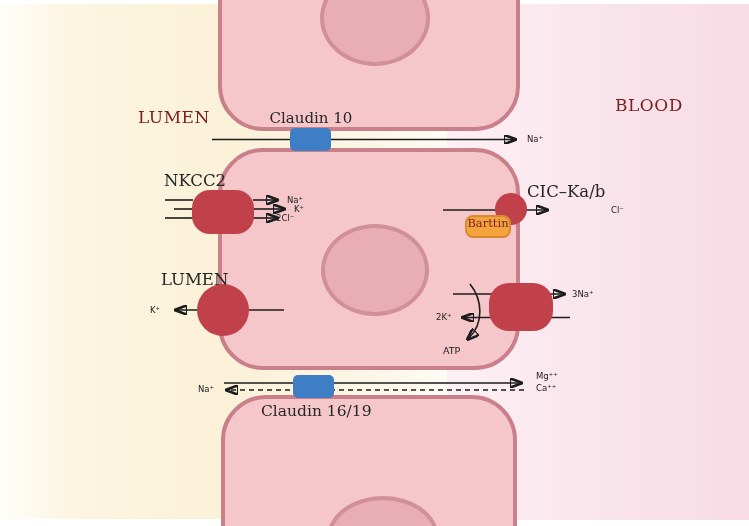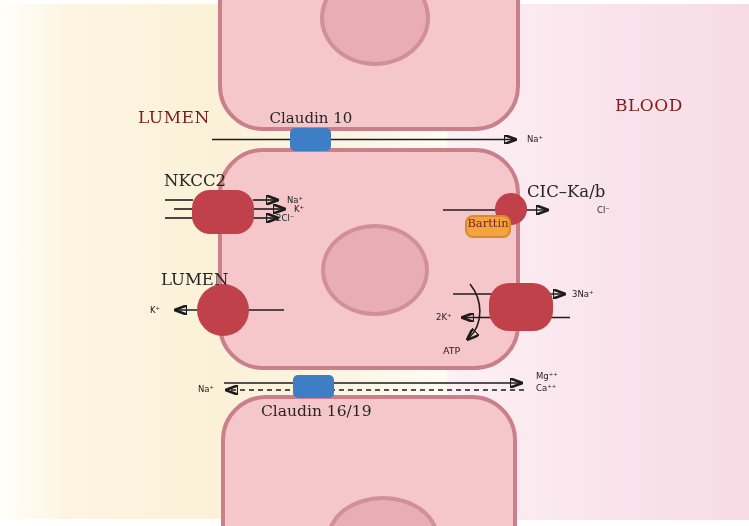--- a/index.html
+++ b/index.html
@@ -96,21 +96,21 @@
   <div class="protein-label" style="left:164px;top:171px;">NKCC2</div>
   <div class="protein-label" style="left:161px;top:270px;">LUMEN</div>
   <div class="protein-label" style="left:527px;top:182px;">CIC–Ka/b</div>
   <div class="protein-label" style="left:261px;top:402px;width:98px;text-align:center;font-size:15.5px;">Claudin 16/19</div>
 
   <div class="ion-label" style="left:527px;top:134px;">Na⁺</div>
   <div class="ion-label" style="left:287px;top:195px;">Na⁺</div>
   <div class="ion-label" style="left:294px;top:204px;">K⁺</div>
   <div class="ion-label" style="left:276px;top:213px;">2Cl⁻</div>
   <div class="ion-label" style="left:150px;top:305px;">K⁺</div>
-  <div class="ion-label" style="left:555px;top:205px;padding-left:42px;">Cl⁻</div>
+  <div class="ion-label" style="left:569px;top:205px;padding-left:42px;">Cl⁻</div>
   <div class="ion-label" style="left:572px;top:289px;">3Na⁺</div>
   <div class="ion-label" style="left:436px;top:312px;">2K⁺</div>
   <div class="ion-label" style="left:443px;top:346px;font-size:9.5px;">ATP</div>
   <div class="ion-label" style="left:536px;top:371px;">Mg⁺⁺</div>
   <div class="ion-label" style="left:536px;top:383px;text-align:center;">Ca⁺⁺</div>
   <div class="ion-label" style="left:198px;top:384px;">Na⁺</div>
 
 </div>
 
 </body></html>

